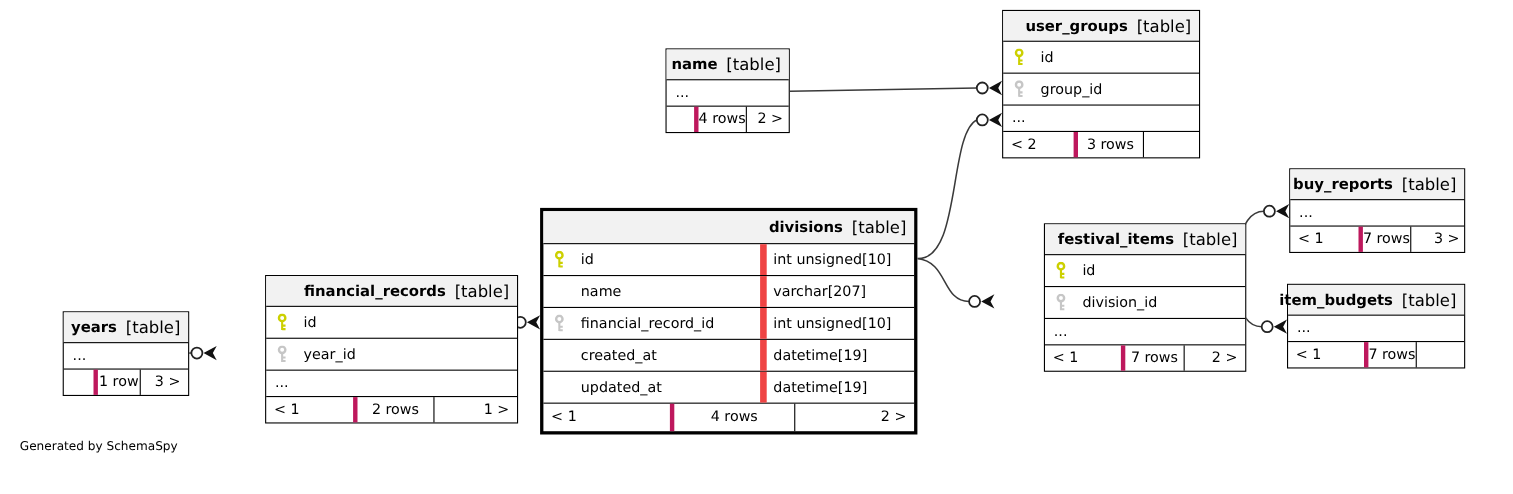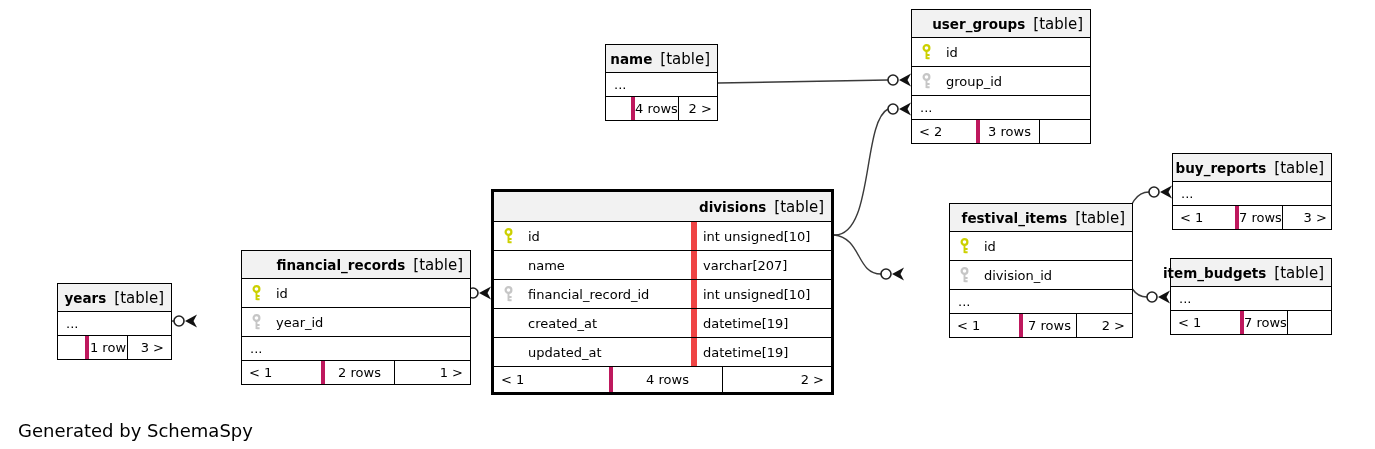--- a/index.html
+++ b/index.html
@@ -28,21 +28,21 @@
   .tbl-users .fc1{width:18px;} .tbl-users .fc3{width:33px;}
   .tbl-years .fc1{width:20px;} .tbl-years .fc3{width:36px;}
   .tbl-user_groups .fc1{width:57px;} .tbl-user_groups .fc3{width:43px;}
   .tbl-buy_reports .fc1{width:55px;} .tbl-buy_reports .fc3{width:44px;}
   .tbl-festival_items .fc1{width:62px;} .tbl-festival_items .fc3{width:48px;}
   .tbl-item_budgets .fc1{width:62px;} .tbl-item_budgets .fc3{width:40px;}
   .tbl-financial_records .fc1{width:72px;} .tbl-financial_records .fc3{width:68px;}
   .tbl-divisions .fc1{width:108px;} .tbl-divisions .fc3{width:101px;}
   .key-pk{color:#ccd000;}
   .key-fk{color:#c6c6c6;}
-  #footer-note{position:absolute;left:18px;top:420px;font-size:18px;z-index:2;}
+  #footer-note{position:absolute;left:18px;top:399px;font-size:11px;z-index:2;}
   .edge-line{stroke:#3a3a3a;stroke-width:1.4;fill:none;}
   .edge-circle{fill:#fff;stroke:#222;stroke-width:1.6;}
   .edge-foot{fill:#111;stroke:none;}
 </style>
 </head>
 <body>
 
 <div id="canvas">
 
   <svg id="edges" viewBox="0 0 1375 449">

